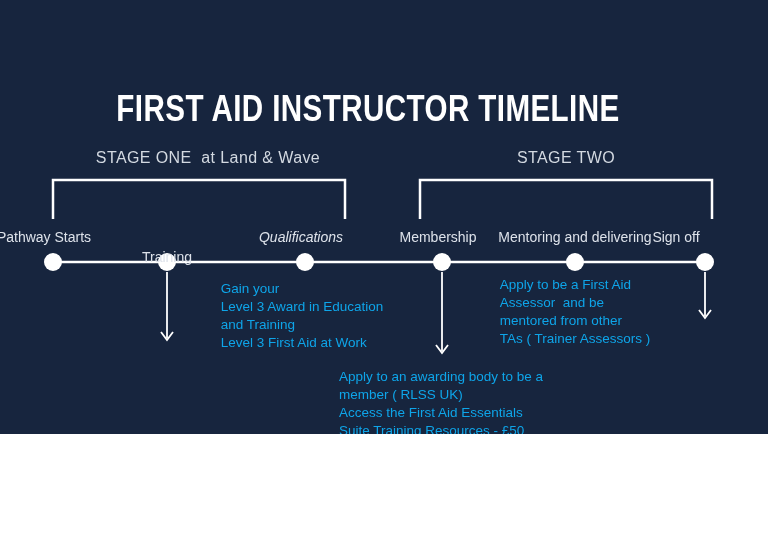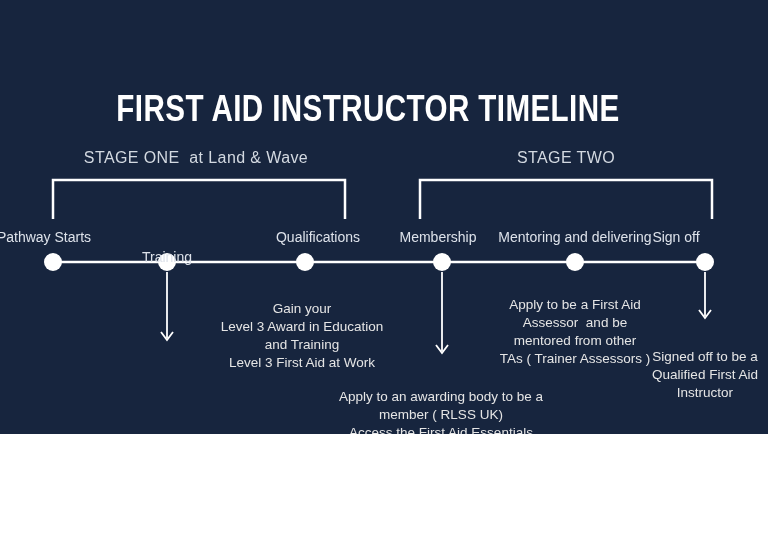--- a/index.html
+++ b/index.html
@@ -24,40 +24,39 @@
   .stage-label{
     position:absolute;
     top:148px;
     transform:translateX(-50%);
     font-size:16px;
     color:#d3d9e1;
     letter-spacing:0.4px;
     white-space:pre;
     line-height:20px;
   }
-  .stage-one{left:196px;text-align:right;}
+  .stage-one{left:208px;text-align:right;}
   .stage-two{left:566px;}
   .node-label{
     position:absolute;
     top:229px;
     transform:translateX(-50%);
     font-size:14px;
     color:#dde2ea;
     white-space:pre;
     line-height:17px;
   }
   .desc{
     position:absolute;
     transform:translateX(-50%);
     font-size:13.5px;
     line-height:18px;
-    color:#e5e5e5;
-    text-align:center;
+    color:#0ea5e9;
+    text-align:left;
     white-space:pre;
-    margin-top:20px;
   }
   .desc-training{left:165px;top:358px;}
   .desc-qualifications{left:302px;top:280px;}
   .desc-membership{left:441px;top:368px;}
   .desc-mentoring{left:575px;top:276px;}
   .desc-signoff{left:705px;top:328px;}
   svg.diagram{position:absolute;left:0;top:0;}
 </style>
 </head>
 <body>
@@ -92,34 +91,31 @@
       <polyline points="436,345 442,353 448,345"></polyline>
     </g>
     <g stroke="#ffffff" stroke-width="1.8" fill="none">
       <line x1="705" y1="272" x2="705" y2="316"></line>
       <polyline points="699,310 705,318 711,310"></polyline>
     </g>
   </svg>
 
   <div class="node-label" style="left:44px;">Pathway Starts</div>
   <div class="node-label" style="left:167px;margin-top:20px;">Training</div>
-  <div class="node-label" style="left:318px;">Qualifications</div>
+  <div class="node-label" style="left:301px;font-style:italic;">Qualifications</div>
   <div class="node-label" style="left:438px;">Membership</div>
   <div class="node-label" style="left:575px;">Mentoring and delivering</div>
   <div class="node-label" style="left:676px;">Sign off</div>
 
   <div class="desc desc-qualifications">Gain your
 Level 3 Award in Education
 and Training
 Level 3 First Aid at Work</div>
   <div class="desc desc-membership">Apply to an awarding body to be a
 member ( RLSS UK)
 Access the First Aid Essentials
 Suite Training Resources - £50</div>
   <div class="desc desc-mentoring">Apply to be a First Aid
 Assessor  and be
 mentored from other
 TAs ( Trainer Assessors )</div>
-  <div class="desc desc-signoff">Signed off to be a
-Qualified First Aid
-Instructor</div>
 
 </div>
 
 </body></html>

